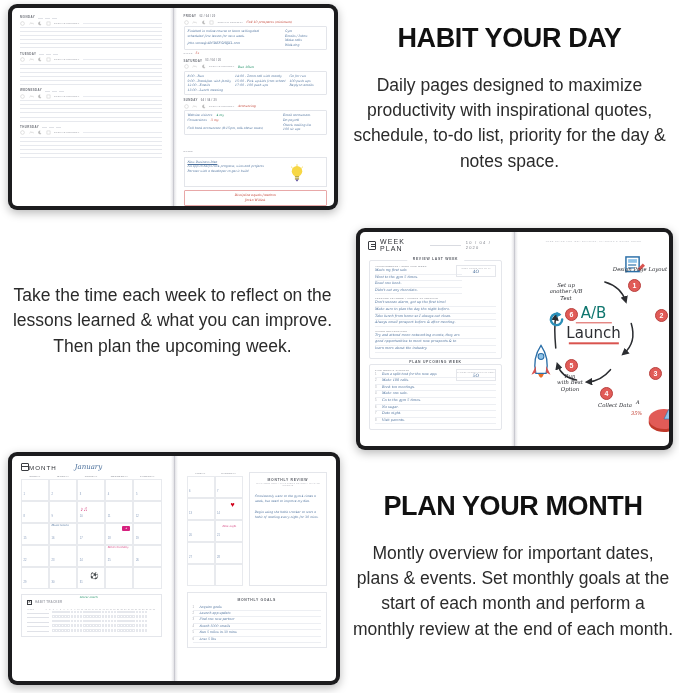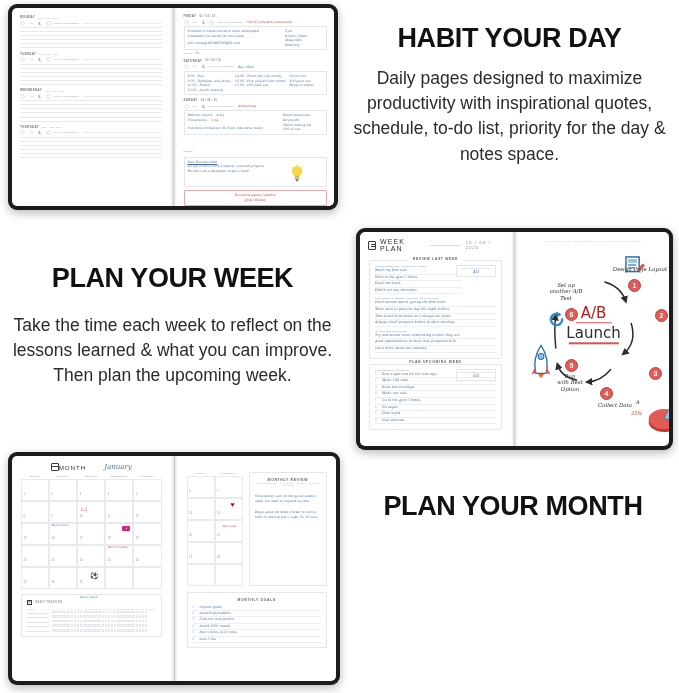--- a/index.html
+++ b/index.html
@@ -156,38 +156,38 @@
   
   .abwrap { position: relative; width: 100%; height: 100%; }
   .ab-caption {
     font-size: 2.3px; letter-spacing: .5px; color: #b9bbc2;
     text-align: center; padding-top: 8px; text-transform: uppercase;
   }
   .ab-center {
     position: absolute; left: 50%; top: 44%; transform: translate(-50%,-50%);
     text-align: center;
   }
-  .ab-ttl1 { font-size: 15px; color: #b91c1c; line-height: 15px; font-family: "DejaVu Sans", sans-serif; }
+  .ab-ttl1 { font-size: 15px; color: #0f766e; line-height: 15px; font-family: "DejaVu Sans", sans-serif; }
   .ab-ttl2 { font-size: 15px; color: #2c2e33; line-height: 16px; font-family: "DejaVu Sans", sans-serif; }
   .ab-ul { height: 1.2px; background: #d9534f; margin: 1px auto 2px auto; }
   .node {
     position: absolute; width: 13px; height: 13px; border-radius: 50%;
     background: #e15b57; color: #fff; font-size: 7px; font-weight: bold;
     display: flex; align-items: center; justify-content: center;
     border: 1px solid #b9423f;
   }
   .nlabel {
     position: absolute; font-family: "DejaVu Serif", serif; font-style: italic;
     font-size: 5.4px; color: #2e3035; line-height: 6.4px; text-align: center;
     white-space: pre-line;
   }
 
   
   #monthly { left: 8px; top: 452px; width: 332px; height: 233px; }
-  .mo-head { display: flex; align-items: center; padding: 7px 9px 4px 9px; justify-content: center; }
+  .mo-head { display: flex; align-items: center; padding: 7px 9px 4px 9px; }
   .mo-cal {
     width: 8px; height: 8px; border: .7px solid #3b3d42; border-radius: 1px; position: relative;
   }
   .mo-cal:after {
     content:""; position: absolute; left:0; right:0; top: 2px; height: .6px; background:#3b3d42;
   }
   .mo-title { font-size: 6.2px; letter-spacing: 1px; color: #2f3136; }
   .mo-month { font-size: 7px; margin-left: 18px; }
   .cal-grid { display: grid; grid-template-columns: repeat(5, 1fr); margin: 0 9px; }
   .cal-grid.rt { grid-template-columns: repeat(2, 1fr); }
@@ -496,25 +496,24 @@
         <div class="hw hw-red hw-s">Discipline equals freedom</div>
         <div class="hw hw-red hw-s">Jocko Willink</div>
       </div>
 
     </div>
   </div>
 </div>
 
 <div class="txt-block" id="t-day" style="left:352px; top:24px; width:315px;">
   <div class="txt-title">HABIT YOUR DAY</div>
-  <div class="txt-body" style="margin-top:12px">Daily pages designed to maximize productivity with inspirational quotes, schedule, to-do list, priority for the day &amp; notes space.</div>
+  <div class="txt-body" style="margin-top:19px">Daily pages designed to maximize productivity with inspirational quotes, schedule, to-do list, priority for the day &amp; notes space.</div>
 </div>
 
 <div class="txt-block" id="t-week" style="left:6px; top:264px; width:333px;">
-  <div class="txt-title">PLAN YOUR WEEK</div>
   <div class="txt-body" style="margin-top:19px">Take the time each week to reflect on the lessons learned &amp; what you can improve. Then plan the upcoming week.</div>
 </div>
 
 <div class="book" id="weekly">
   <div class="page left">
     <div class="wk-head">
       <span class="wk-logo"></span>
       <span class="wk-title">WEEK PLAN</span>
       <span class="wk-dateline">
         <i class="wk-blank"></i>
@@ -1025,13 +1024,14 @@
       <div class="goal-row">
           <span class="tgt-no">6</span>
           <span class="hw" style="font-size:3.2px;line-height:5.4px">Lose 5 lbs</span>
         </div>
     </div>
   </div>
 </div>
 
 <div class="txt-block" id="t-month" style="left:352px; top:492px; width:322px;">
   <div class="txt-title">PLAN YOUR MONTH</div>
+  <div class="txt-body" style="margin-top:19px">Montly overview for important dates, plans &amp; events. Set monthly goals at the start of each month and perform a monthly review at the end of each month.</div>
 </div>
 
 </body></html>

